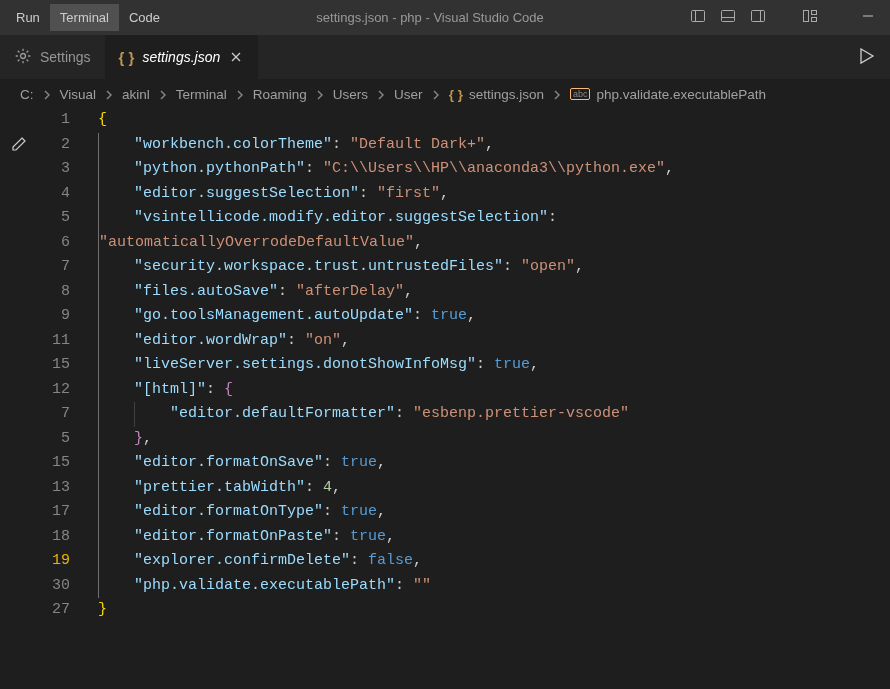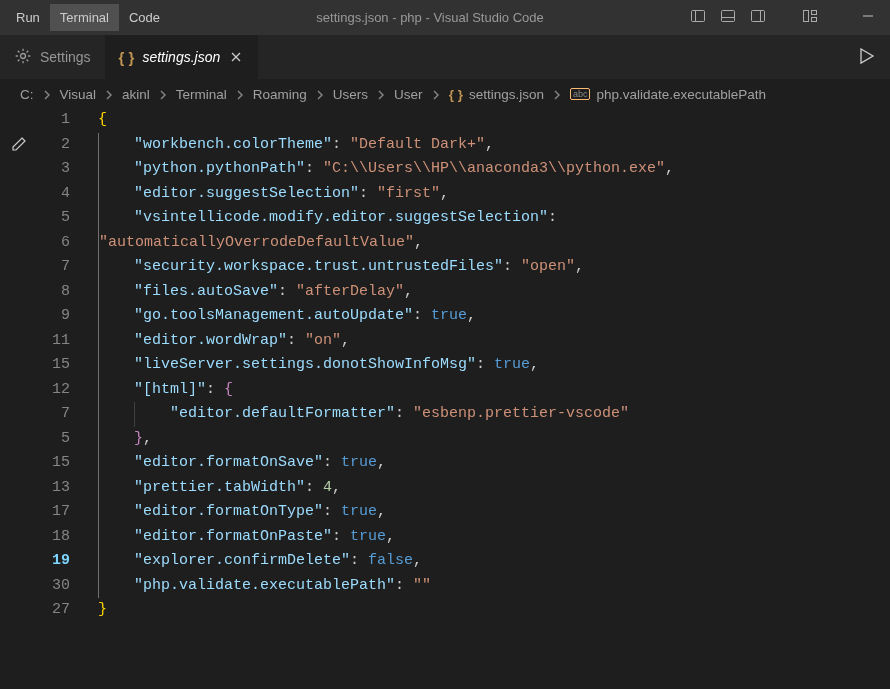--- a/index.html
+++ b/index.html
@@ -86,21 +86,21 @@
   text-align: center;
   color: #858585;
 }
 .gutter-icon-col svg { width: 16px; height: 16px; }
 .line-numbers {
   width: 36px;
   text-align: right;
   color: #858585;
   padding-right: 4px;
 }
-.line-numbers .active { color: #7dd3fc; font-weight: bold; }
+.line-numbers .active { color: #eab308; }
 .folding-col { width: 20px; }
 .code { white-space: pre; padding-left: 4px; }
 .code-line { height: 24.5px; }
 
 
 .brace { color: #ffd700; }
 .brace2 { color: #C586C0; }
 .key { color: #9cdcfe; }
 .str { color: #ce9178; }
 .punct { color: #cccccc; }

